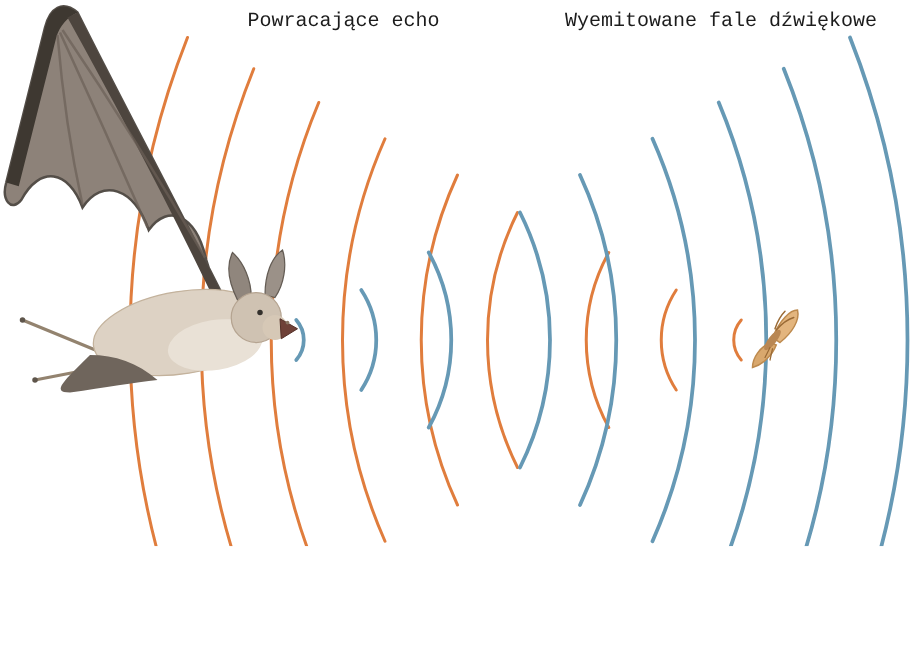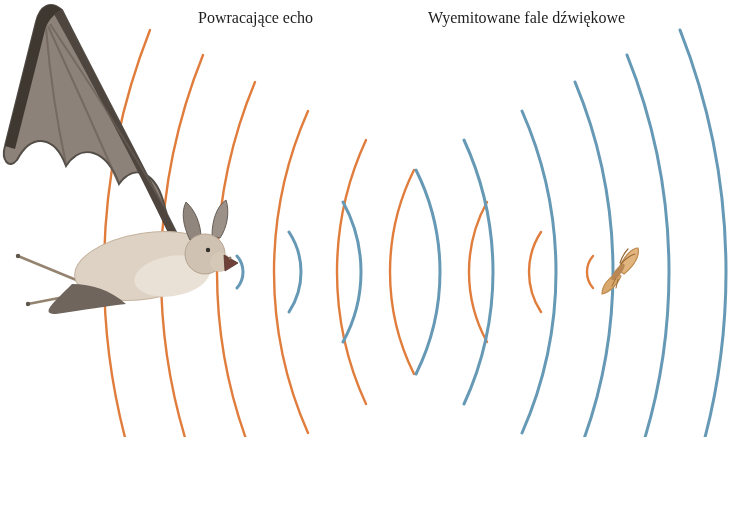--- a/index.html
+++ b/index.html
@@ -2,37 +2,37 @@
 <html><head>
 <meta charset="utf-8">
 <style>
   html, body { margin: 0; padding: 0; background: #ffffff; }
   .diagram {
     position: relative;
     width: 731px;
     height: 437px;
     background: #ffffff;
     overflow: hidden;
-    font-family: Liberation Serif, serif;
+    font-family: Liberation Mono, monospace;
   }
   .scene {
     position: absolute;
     left: 0; top: 0;
     width: 731px; height: 521px;
   }
   .wave-label {
     position: absolute;
     top: 8px;
     font-size: 16px;
     line-height: 1.2;
     color: #1c1c1c;
     white-space: nowrap;
   }
   #label-echo { left: 198px; }
-  #label-emitted { left: 428px; }
+  #label-emitted { left: 452px; }
 </style>
 </head>
 <body>
 
 <div class="diagram">
 
   <svg class="scene" viewBox="0 0 731 521" xmlns="http://www.w3.org/2000/svg">
 
     <g id="echo-arcs">
         <path d="M 593 256 A 24.3 24.3 0 0 0 593 288" fill="none" stroke="#e07d3d" stroke-width="2.4" stroke-linecap="round"></path>

